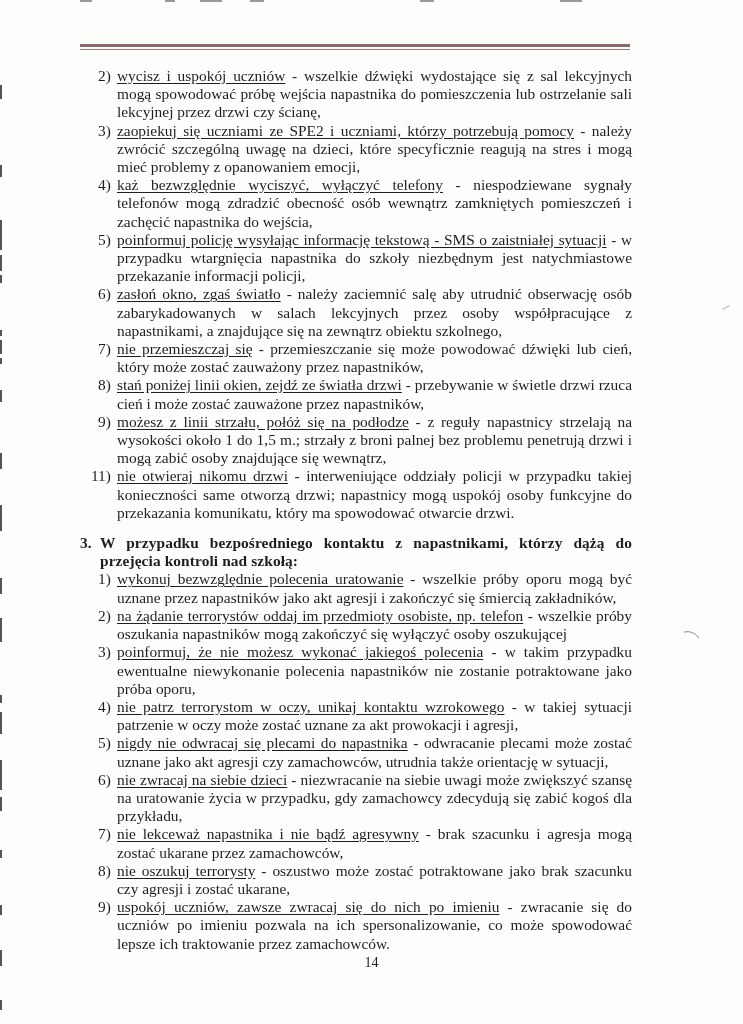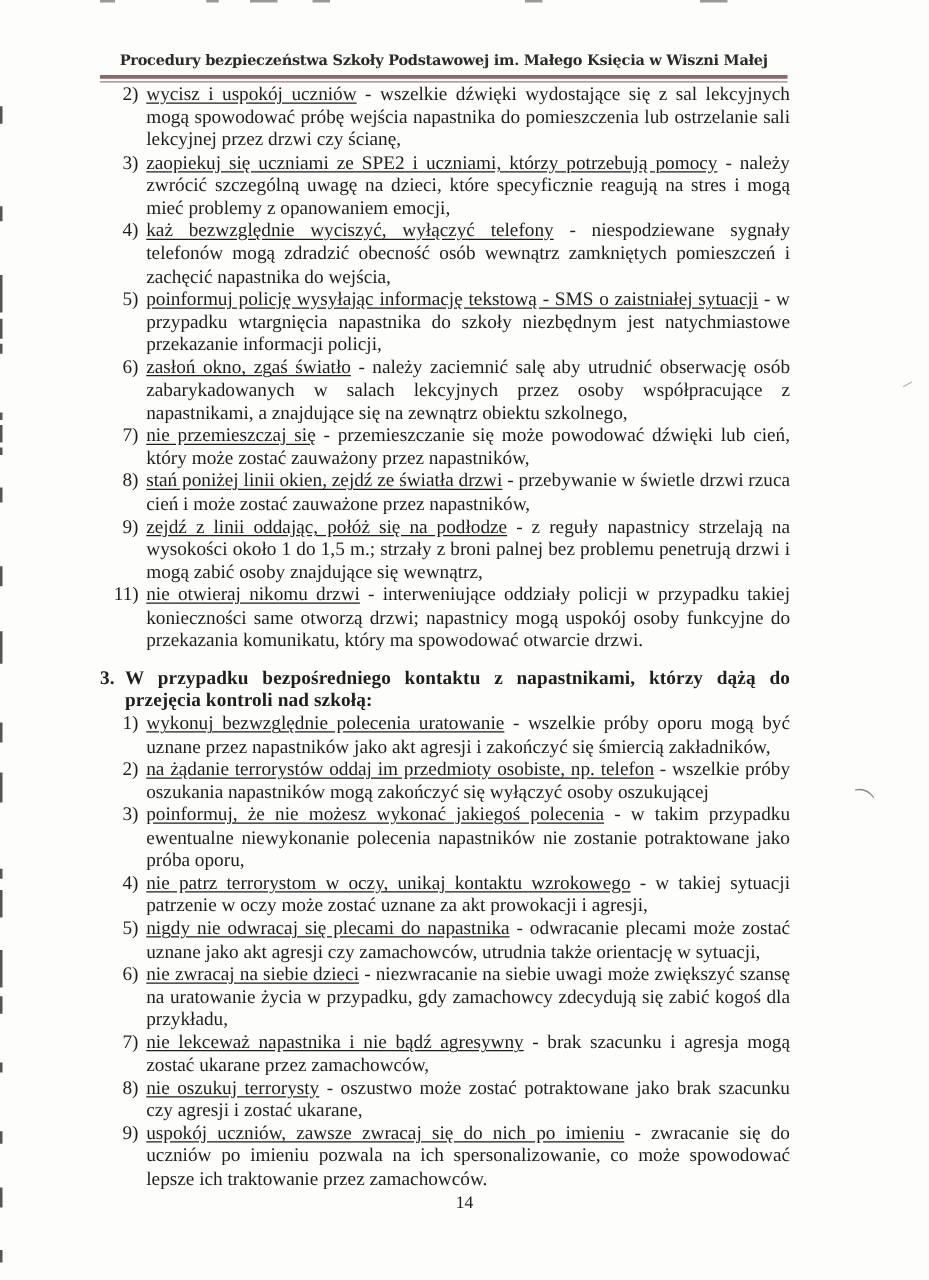--- a/index.html
+++ b/index.html
@@ -66,36 +66,35 @@
 <div class="scan-mark" style="left:250px;top:0;width:14px;height:2px;background:#999;"></div>
 <div class="scan-mark" style="left:420px;top:0;width:14px;height:2px;background:#999;"></div>
 <div class="scan-mark" style="left:560px;top:0;width:22px;height:2px;background:#999;"></div>
 
 <svg class="stray" style="left:683px;top:630px;" width="20" height="12">
   <path d="M1 2 Q10 0 16 8" stroke="#888" stroke-width="1" fill="none"></path>
 </svg>
 <div class="stray" style="left:722px;top:307px;width:8px;height:1px;background:#bbb;transform:rotate(-30deg);"></div>
 
 <div class="header">
-  <div class="header-title">Procedury bezpieczeństwa Szkoły Podstawowej im. Małego Księcia w Wiszni Małej</div>
   <div class="rule-thick"></div>
   <div class="rule-thin"></div>
 </div>
 
 <div class="content">
 
   <div>
     <div class="item"><span class="num">2)</span><span class="u">wycisz i uspokój uczniów</span><span> - wszelkie dźwięki wydostające się z sal lekcyjnych mogą spowodować próbę wejścia napastnika do pomieszczenia lub ostrzelanie sali lekcyjnej przez drzwi czy ścianę,</span></div>
     <div class="item"><span class="num">3)</span><span class="u">zaopiekuj się uczniami ze SPE2 i uczniami, którzy potrzebują pomocy</span><span> - należy zwrócić szczególną uwagę na dzieci, które specyficznie reagują na stres i mogą mieć problemy z opanowaniem emocji,</span></div>
     <div class="item"><span class="num">4)</span><span class="u">każ bezwzględnie wyciszyć, wyłączyć telefony</span><span> - niespodziewane sygnały telefonów mogą zdradzić obecność osób wewnątrz zamkniętych pomieszczeń i zachęcić napastnika do wejścia,</span></div>
     <div class="item"><span class="num">5)</span><span class="u">poinformuj policję wysyłając informację tekstową - SMS o zaistniałej sytuacji</span><span> - w przypadku wtargnięcia napastnika do szkoły niezbędnym jest natychmiastowe przekazanie informacji policji,</span></div>
     <div class="item"><span class="num">6)</span><span class="u">zasłoń okno, zgaś światło</span><span> - należy zaciemnić salę aby utrudnić obserwację osób zabarykadowanych w salach lekcyjnych przez osoby współpracujące z napastnikami, a znajdujące się na zewnątrz obiektu szkolnego,</span></div>
     <div class="item"><span class="num">7)</span><span class="u">nie przemieszczaj się</span><span> - przemieszczanie się może powodować dźwięki lub cień, który może zostać zauważony przez napastników,</span></div>
     <div class="item"><span class="num">8)</span><span class="u">stań poniżej linii okien, zejdź ze światła drzwi</span><span> - przebywanie w świetle drzwi rzuca cień i może zostać zauważone przez napastników,</span></div>
-    <div class="item"><span class="num">9)</span><span class="u">zejdź z linii oddając, połóż się na podłodze</span><span> - z reguły napastnicy strzelają na wysokości około 1 do 1,5 m.; strzały z broni palnej bez problemu penetrują drzwi i mogą zabić osoby znajdujące się wewnątrz,</span></div>
+    <div class="item"><span class="num">9)</span><span class="u">możesz z linii strzału, połóż się na podłodze</span><span> - z reguły napastnicy strzelają na wysokości około 1 do 1,5 m.; strzały z broni palnej bez problemu penetrują drzwi i mogą zabić osoby znajdujące się wewnątrz,</span></div>
     <div class="item two-digit"><span class="num">11)</span><span class="u">nie otwieraj nikomu drzwi</span><span> - interweniujące oddziały policji w przypadku takiej konieczności same otworzą drzwi; napastnicy mogą uspokój osoby funkcyjne do przekazania komunikatu, który ma spowodować otwarcie drzwi.</span></div>
   </div>
 
   <div class="section">
     <span class="num">3.</span><span>W przypadku bezpośredniego kontaktu z napastnikami, którzy dążą do przejęcia kontroli nad szkołą:</span>
   </div>
 
   <div>
     <div class="item"><span class="num">1)</span><span class="u">wykonuj bezwzględnie polecenia uratowanie</span><span> - wszelkie próby oporu mogą być uznane przez napastników jako akt agresji i zakończyć się śmiercią zakładników,</span></div>
     <div class="item"><span class="num">2)</span><span class="u">na żądanie terrorystów oddaj im przedmioty osobiste, np. telefon</span><span> - wszelkie próby oszukania napastników mogą zakończyć się wyłączyć osoby oszukującej</span></div>

